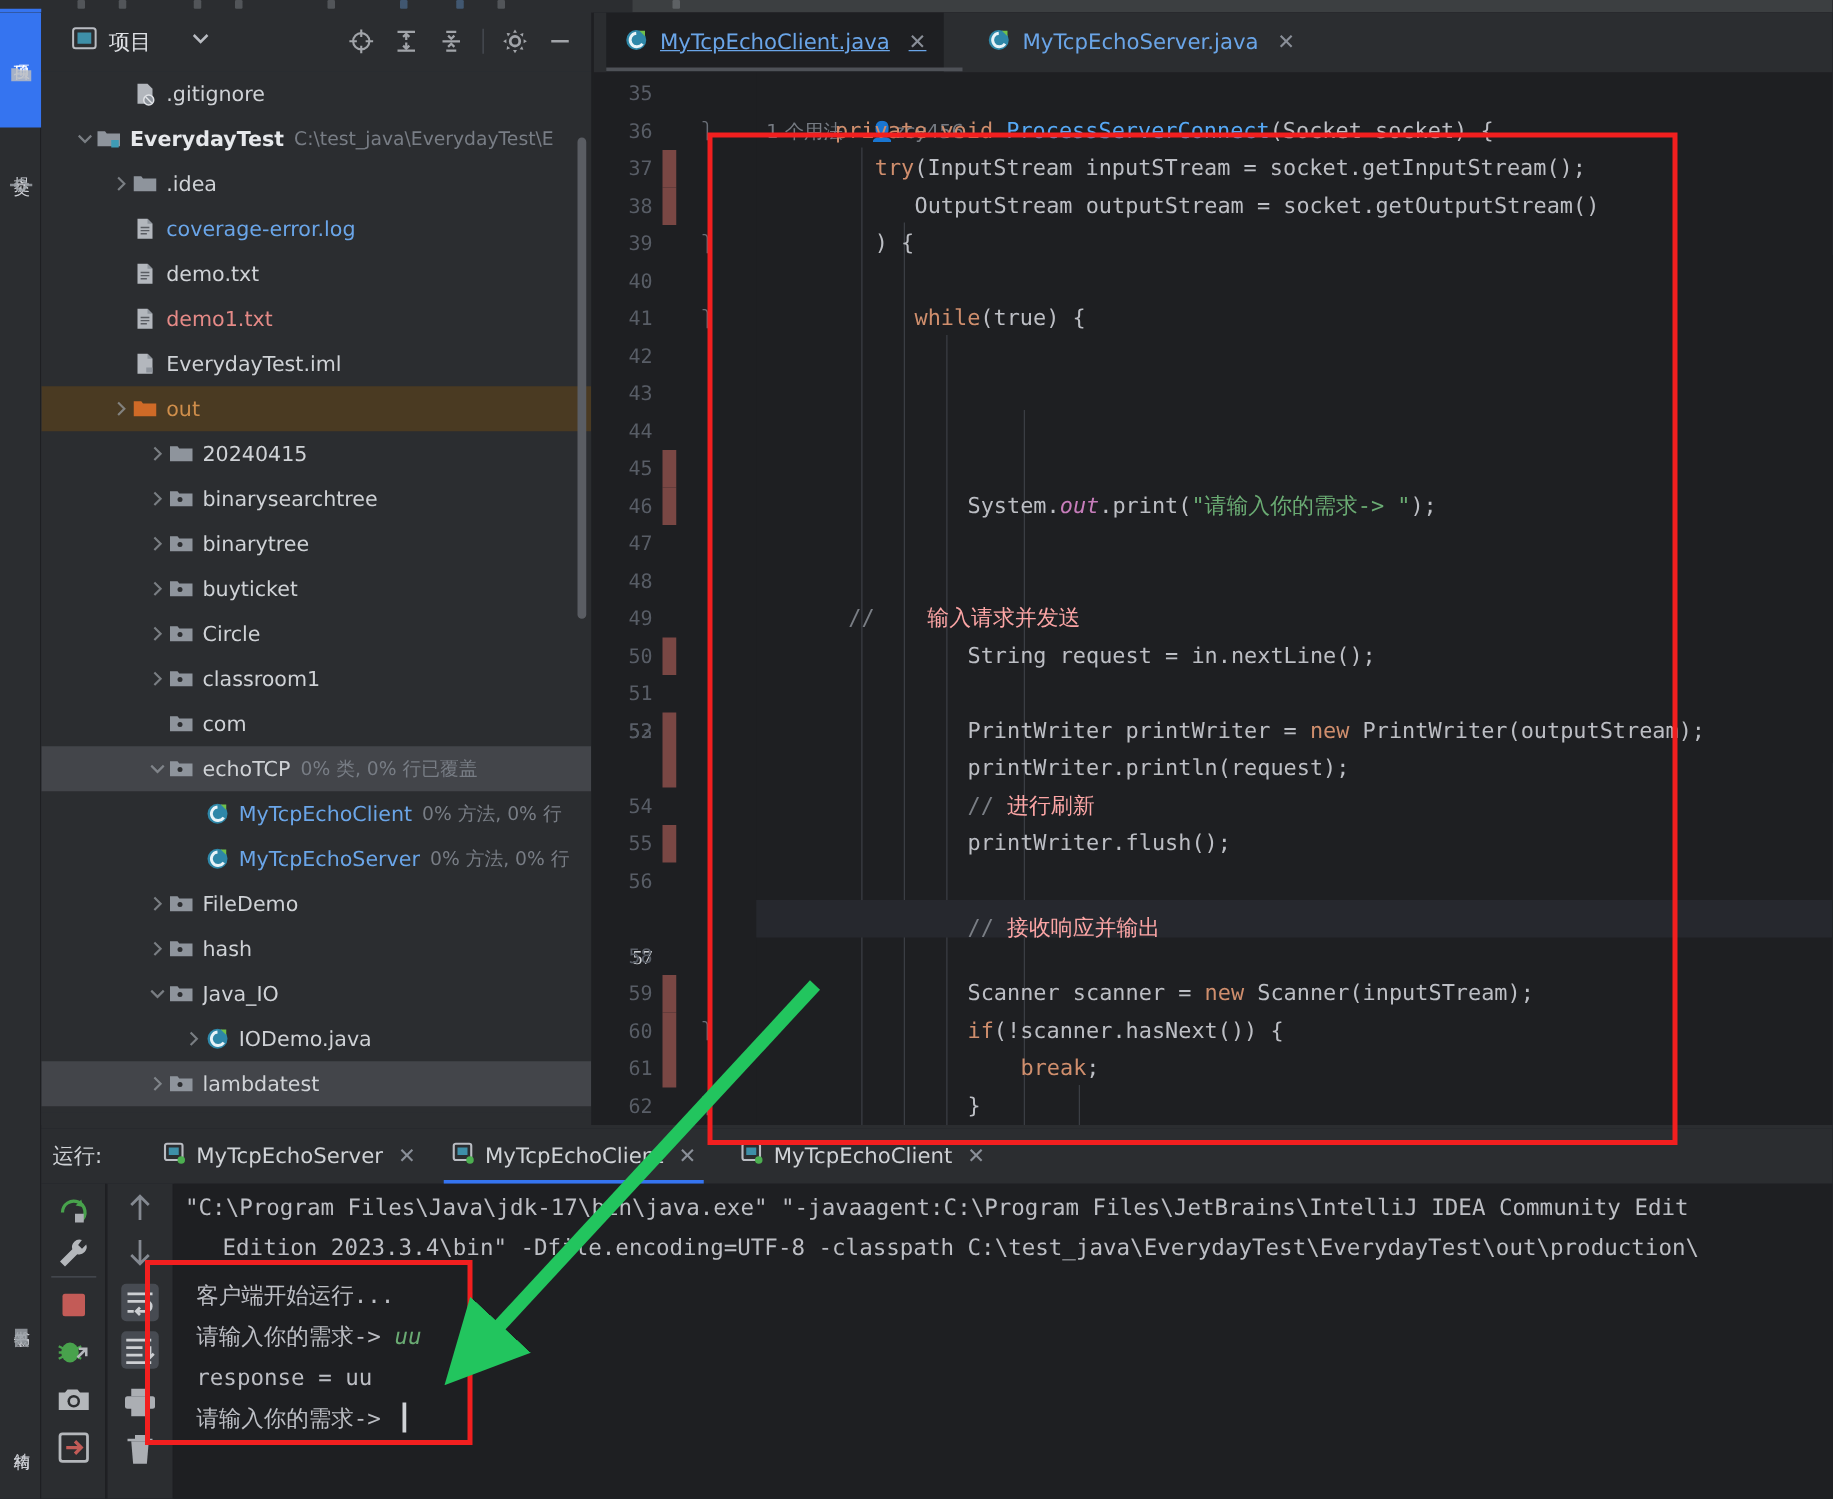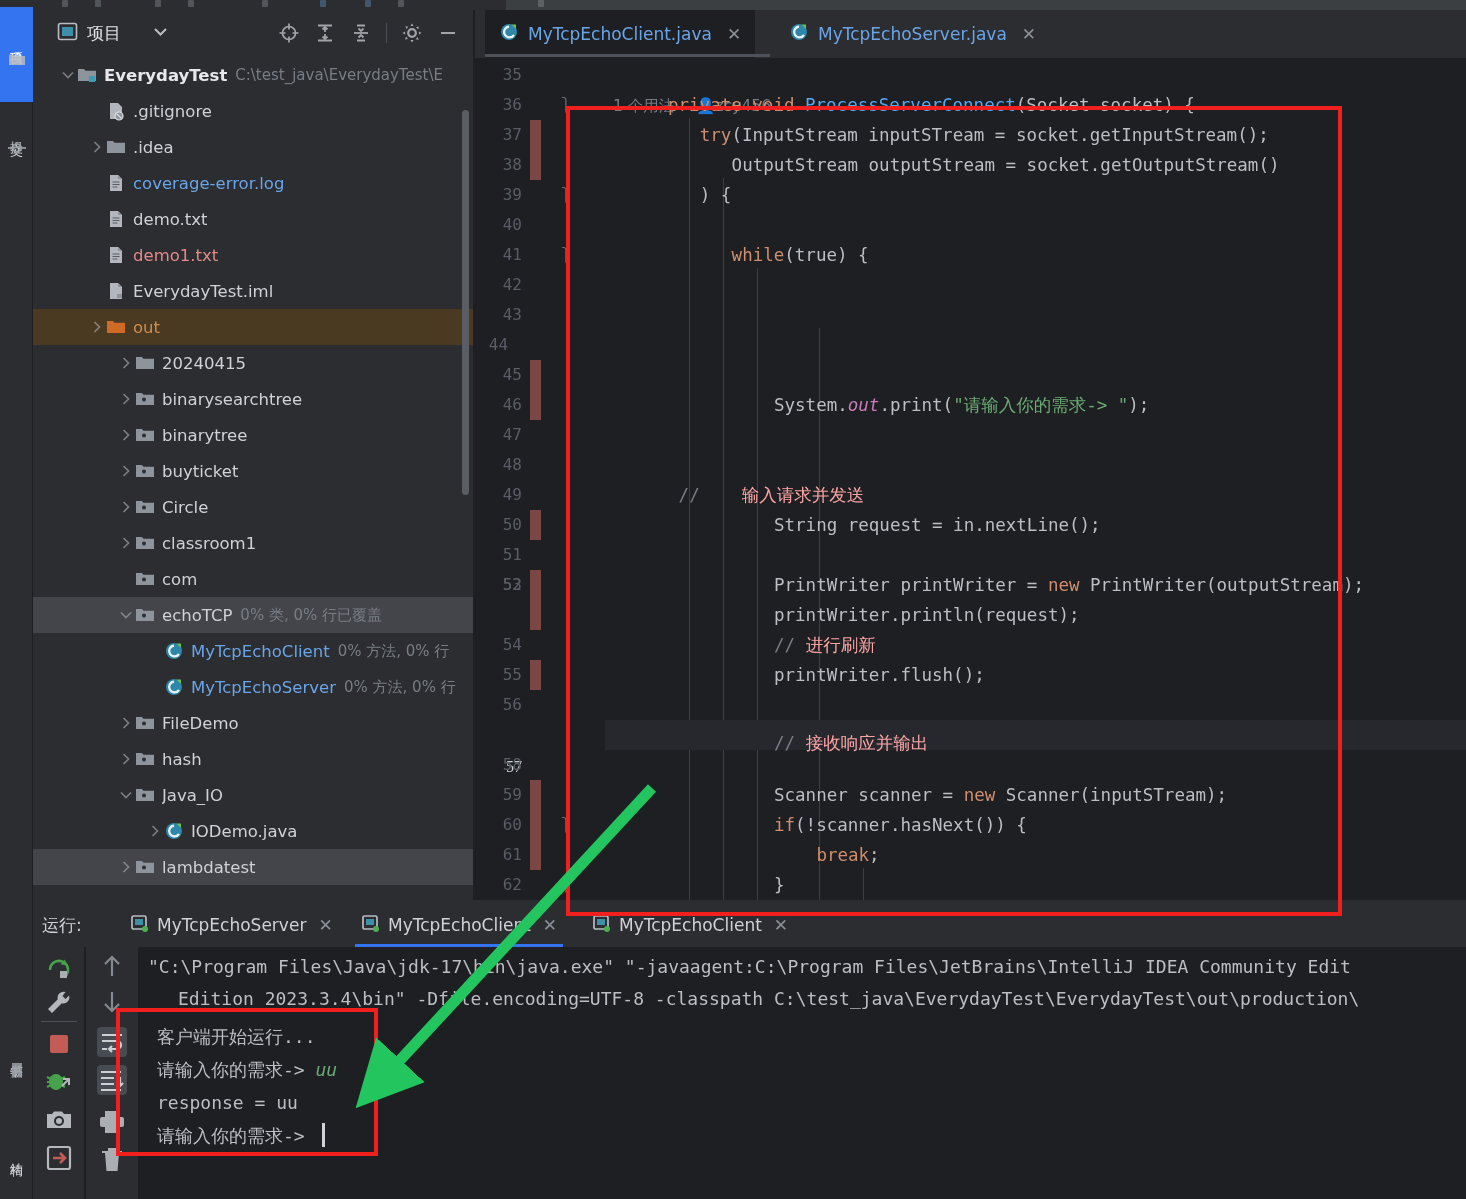--- a/index.html
+++ b/index.html
@@ -295,39 +295,39 @@
       </span>
       <span class="hdr-ic">
         <svg width="22" height="22" viewBox="0 0 22 22">
             <path d="M4 11h14" stroke="#c3c6cb" stroke-width="2"></path>
           </svg>
       </span>
     </div>
   </div>
 
   <div id="tree">
-      <div class="row bold" style="padding-left: 26px;">
-        <svg class="arrow" width="18" height="18" viewBox="0 0 18 18">
-          <path d="M4 6.5L9 11.5l5-5" fill="none" stroke="#9aa0a6" stroke-width="1.7"></path>
-        </svg>
-        <span class="ico"><svg width="20" height="20" viewBox="0 0 20 20">
-            <path d="M1 4h6l1.4 1.7H19V16H1z" fill="#8e949c"></path>
-            <rect x="12" y="11" width="6" height="6" fill="#3e9bb5"></rect>
-          </svg></span>
-        <span class="lbl ">EverydayTest</span>
-        <span class="sub">C:\test_java\EverydayTest\E</span>
-      </div>
       <div class="row" style="padding-left: 55px;">
         <span class="spacer"></span>
         <span class="ico"><svg width="20" height="20" viewBox="0 0 20 20">
             <path d="M4 2h8l4 4v12H4z" fill="#b3b7bd"></path>
             <circle cx="13" cy="15" r="4" fill="#8e949c" stroke="#e0e2e6" stroke-width="1.2"></circle>
             <path d="M10.6 12.6l4.8 4.8" stroke="#e0e2e6" stroke-width="1.3"></path>
           </svg></span>
         <span class="lbl ">.gitignore</span>
+      </div>
+      <div class="row bold" style="padding-left: 26px;">
+        <svg class="arrow" width="18" height="18" viewBox="0 0 18 18">
+          <path d="M4 6.5L9 11.5l5-5" fill="none" stroke="#9aa0a6" stroke-width="1.7"></path>
+        </svg>
+        <span class="ico"><svg width="20" height="20" viewBox="0 0 20 20">
+            <path d="M1 4h6l1.4 1.7H19V16H1z" fill="#8e949c"></path>
+            <rect x="12" y="11" width="6" height="6" fill="#3e9bb5"></rect>
+          </svg></span>
+        <span class="lbl ">EverydayTest</span>
+        <span class="sub">C:\test_java\EverydayTest\E</span>
       </div>
       <div class="row" style="padding-left: 55px;">
         <svg class="arrow" width="18" height="18" viewBox="0 0 18 18">
           <path d="M6.5 4L11.5 9l-5 5" fill="none" stroke="#9aa0a6" stroke-width="1.7"></path>
         </svg>
         <span class="ico"><svg width="20" height="20" viewBox="0 0 20 20">
             <path d="M1 4h6l1.4 1.7H19V16H1z" fill="#8e949c"></path>
           </svg></span>
         <span class="lbl ">.idea</span>
       </div>
@@ -526,21 +526,21 @@
         <span class="lbl ">lambdatest</span>
       </div>
     </div>
   <div id="tree-scrollbar"></div>
   <div id="tree-bottom-edge"></div>
 </div>
 <div id="panel-divider"></div>
 
 <div id="editor-area">
   <div id="tab-strip">
-      <div class="etab active" style="left: 10px;">
+      <div class="etab active" style="left: 10px; text-decoration: underline;">
         <span><svg width="20" height="20" viewBox="0 0 20 20">
             <circle cx="10" cy="10" r="8" fill="#2e87a8"></circle>
             <path d="M10 4.6A5.4 5.4 0 1015 13" fill="none" stroke="#e7f3f8" stroke-width="2.3"></path>
             <path d="M12.5 2.5h4.5v4.5z" fill="#6fc04c"></path>
           </svg></span>
         <span>MyTcpEchoClient.java</span>
         <span class="xbtn">✕</span>
       </div>
       <div class="etab" style="left: 300px;">
         <span><svg width="20" height="20" viewBox="0 0 20 20">
@@ -561,21 +561,21 @@
       <div class="covbar" style="top: 62px;"></div>
       <div class="lnum" style="top: 92px;">38</div>
       <div class="covbar" style="top: 92px;"></div>
       <div class="lnum" style="top: 122px;">39</div>
       <div class="foldm" style="top: 122px;">⎫</div>
       <div class="lnum" style="top: 152px;">40</div>
       <div class="lnum" style="top: 182px;">41</div>
       <div class="foldm" style="top: 182px;">⎫</div>
       <div class="lnum" style="top: 212px;">42</div>
       <div class="lnum" style="top: 242px;">43</div>
-      <div class="lnum" style="top: 272px; text-align: center;">44</div>
+      <div class="lnum" style="top: 272px;">44</div>
       <div class="lnum" style="top: 302px;">45</div>
       <div class="covbar" style="top: 302px;"></div>
       <div class="lnum" style="top: 332px;">46</div>
       <div class="covbar" style="top: 332px;"></div>
       <div class="lnum" style="top: 362px;">47</div>
       <div class="lnum" style="top: 392px;">48</div>
       <div class="lnum" style="top: 422px;">49</div>
       <div class="lnum" style="top: 452px;">50</div>
       <div class="covbar" style="top: 452px;"></div>
       <div class="lnum" style="top: 482px;">51</div>

